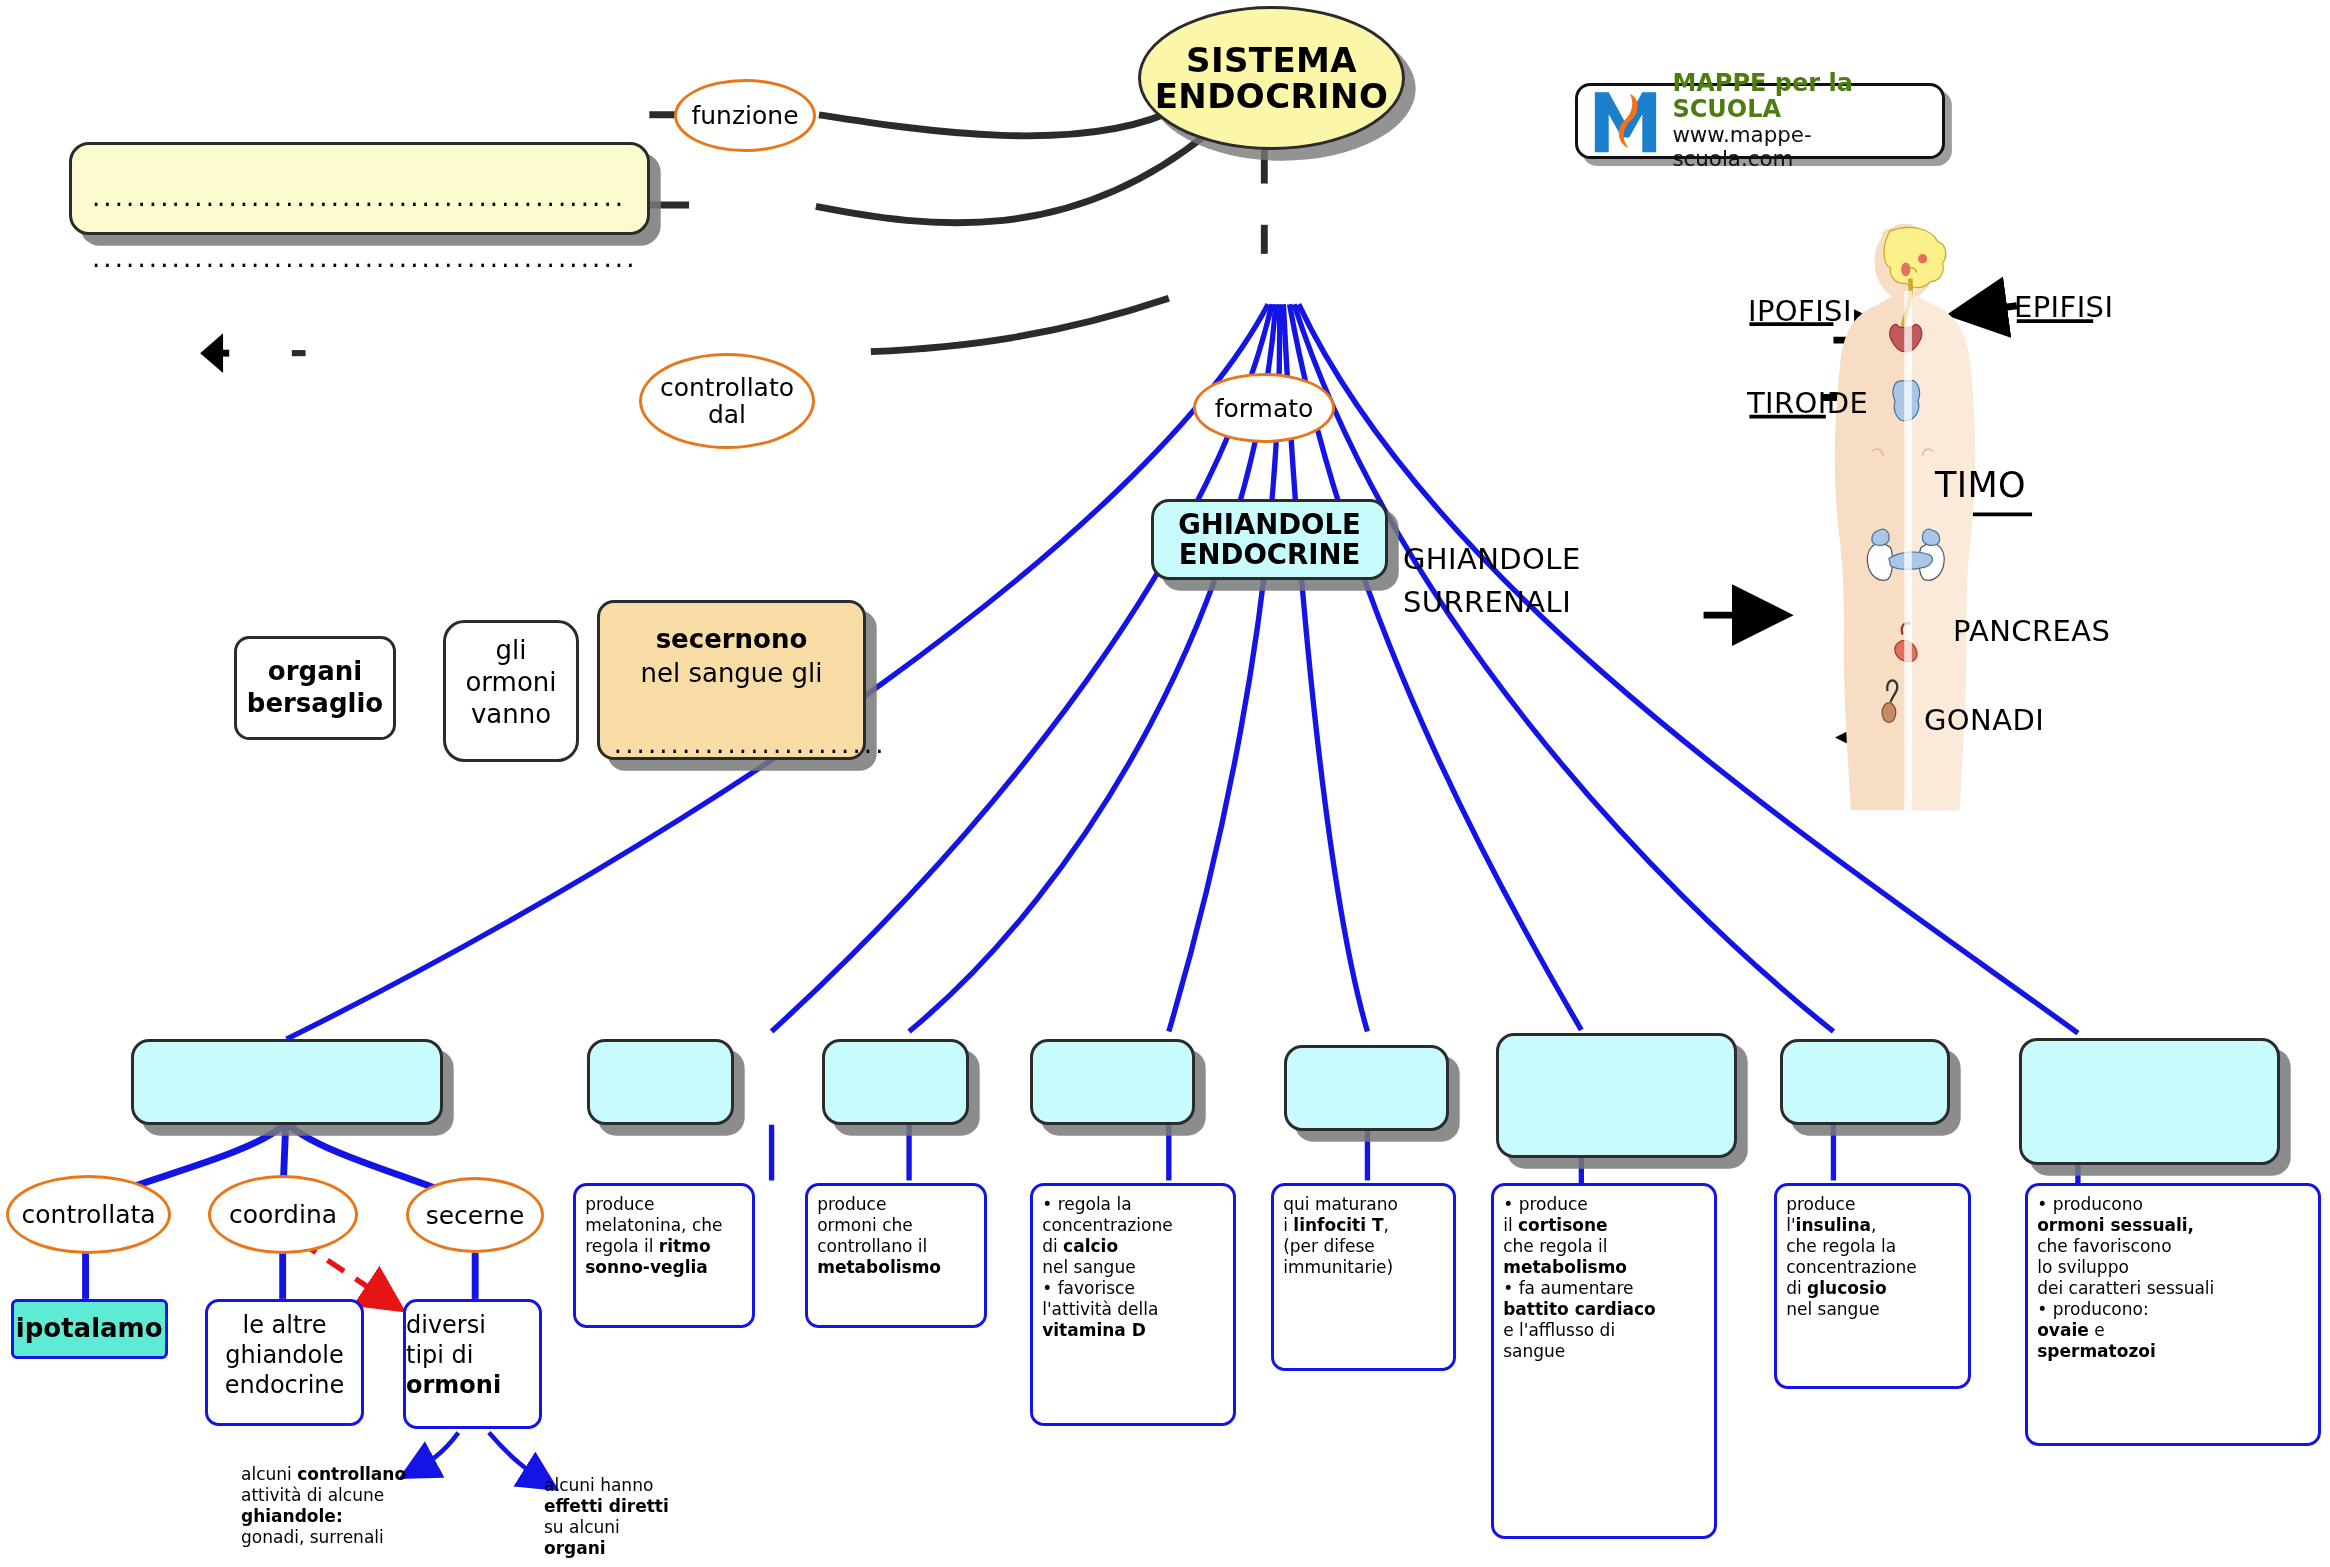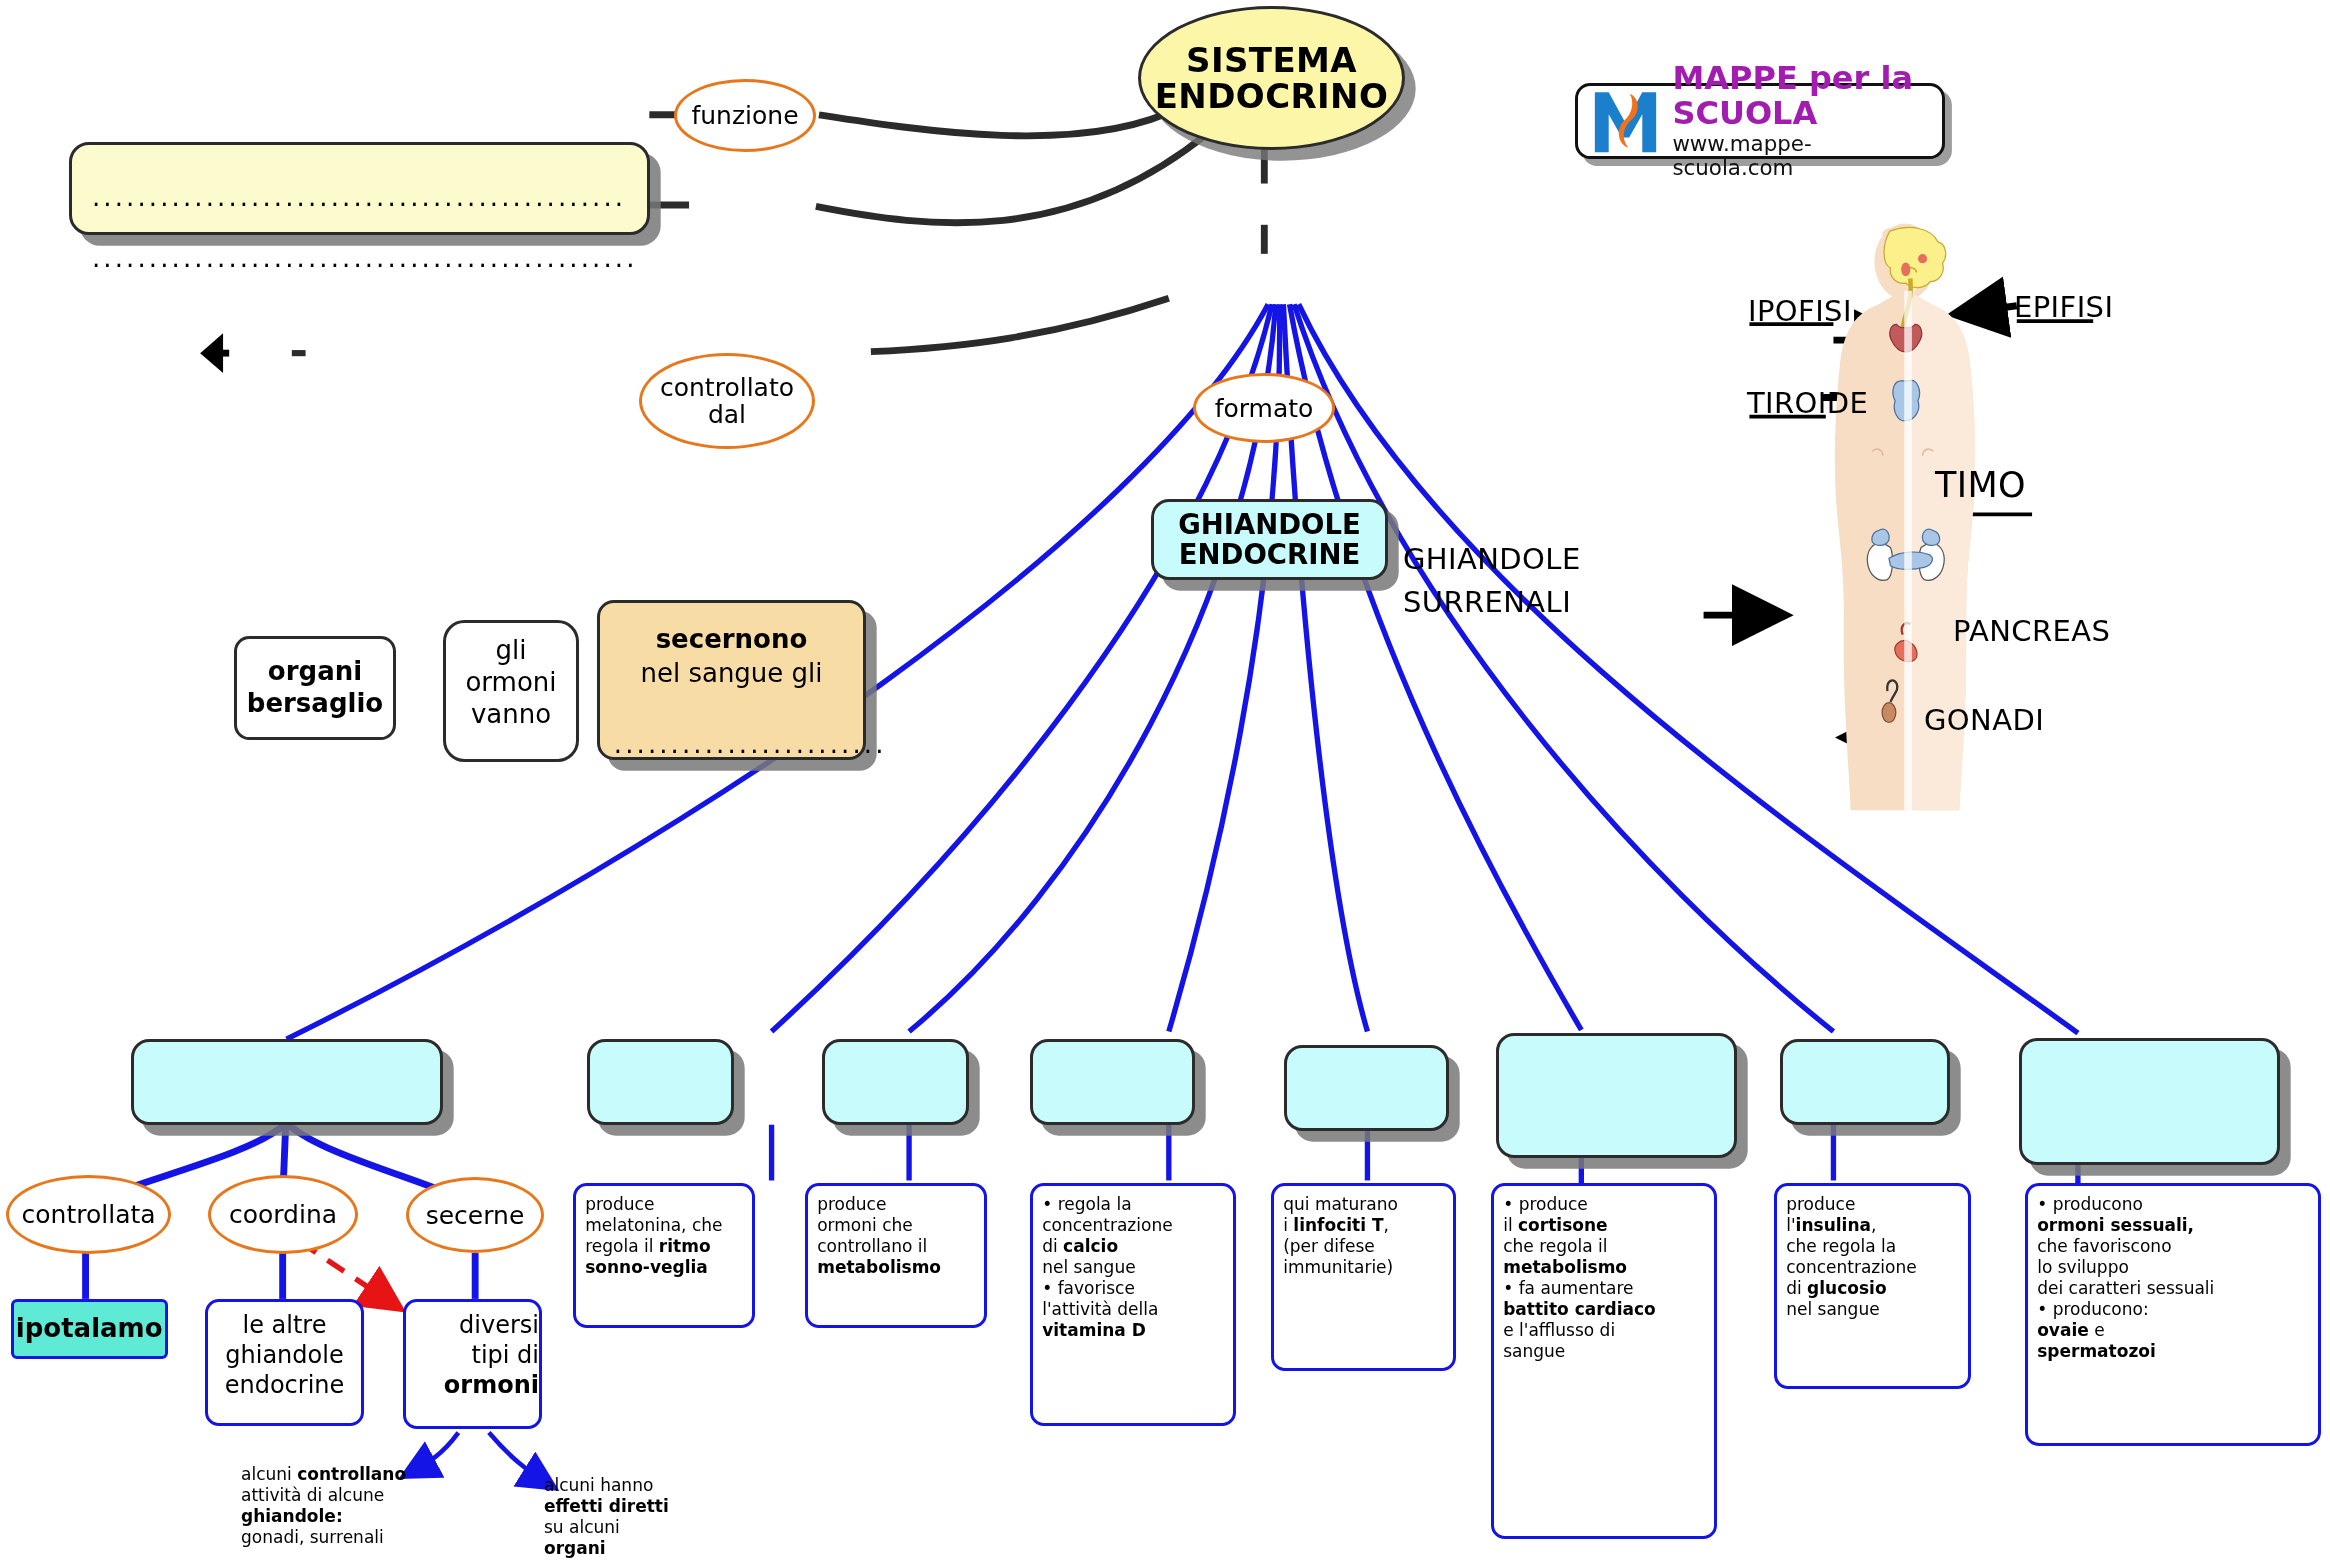--- a/index.html
+++ b/index.html
@@ -34,21 +34,21 @@
   .t-xsm{font-size:17px;line-height:1.24;}
 
   .dots{letter-spacing:3.1px;font-size:26px;color:#000;}
 
   
   .logo{background:#fff;border:3.1px solid #111;border-radius:15.3px;
         box-shadow:6.9px 6.9px 0 0 rgba(140,140,140,0.85);
         display:flex;align-items:center;padding:0 10.7px;}
   .logo-m{position:relative;width:73px;height:73px;flex:0 0 73px;}
   .logo-txt{margin-left:10.7px;}
-  .logo-t1{font-size:32px;font-weight:bold;color:#a21caf;line-height:1.1;
+  .logo-t1{font-size:24px;font-weight:bold;color:#4d7c0f;line-height:1.1;
            font-family:"DejaVu Sans", sans-serif;}
   .logo-t2{font-size:21.4px;color:#111;line-height:1.15;}
 
   
   .anat{position:absolute;}
   .anat-lbl{position:absolute;font-size:29px;color:#000;letter-spacing:0.4px;
             white-space:nowrap;font-family:"DejaVu Sans", sans-serif;}
   .anat-lbl.big{font-size:35px;}
 
   .bullet-row{display:block;}
@@ -287,21 +287,21 @@
   <div class="node blue-cyan-box center" style="left:10.7px;top:1299px;width:157px;height:60px;">
     <span class="t-body t-bold">ipotalamo</span>
   </div>
 
   <div class="node blue-box" style="left:205px;top:1299px;width:159px;height:127px;padding-top:7.6px;text-align:center;">
     <div class="t-sm">le altre</div>
     <div class="t-sm">ghiandole</div>
     <div class="t-sm">endocrine</div>
   </div>
 
-  <div class="node blue-box" style="left:403px;top:1299px;width:139px;height:130px;padding-top:7.6px;text-align:right;padding-left:36px;">
+  <div class="node blue-box" style="left:403px;top:1299px;width:139px;height:130px;padding-top:7.6px;text-align:left;">
     <div class="t-sm">diversi</div>
     <div class="t-sm">tipi di</div>
     <div class="t-sm t-bold">ormoni</div>
   </div>
 
   <div class="node" style="left:241px;top:1464px;width:290px;">
       <div class="t-xsm bullet-row"><span>alcuni </span><span style="font-weight: bold;">controllano</span></div>
       <div class="t-xsm bullet-row"><span>attività di alcune</span></div>
       <div class="t-xsm bullet-row"><span style="font-weight: bold;">ghiandole:</span></div>
       <div class="t-xsm bullet-row"><span>gonadi, surrenali</span></div>

